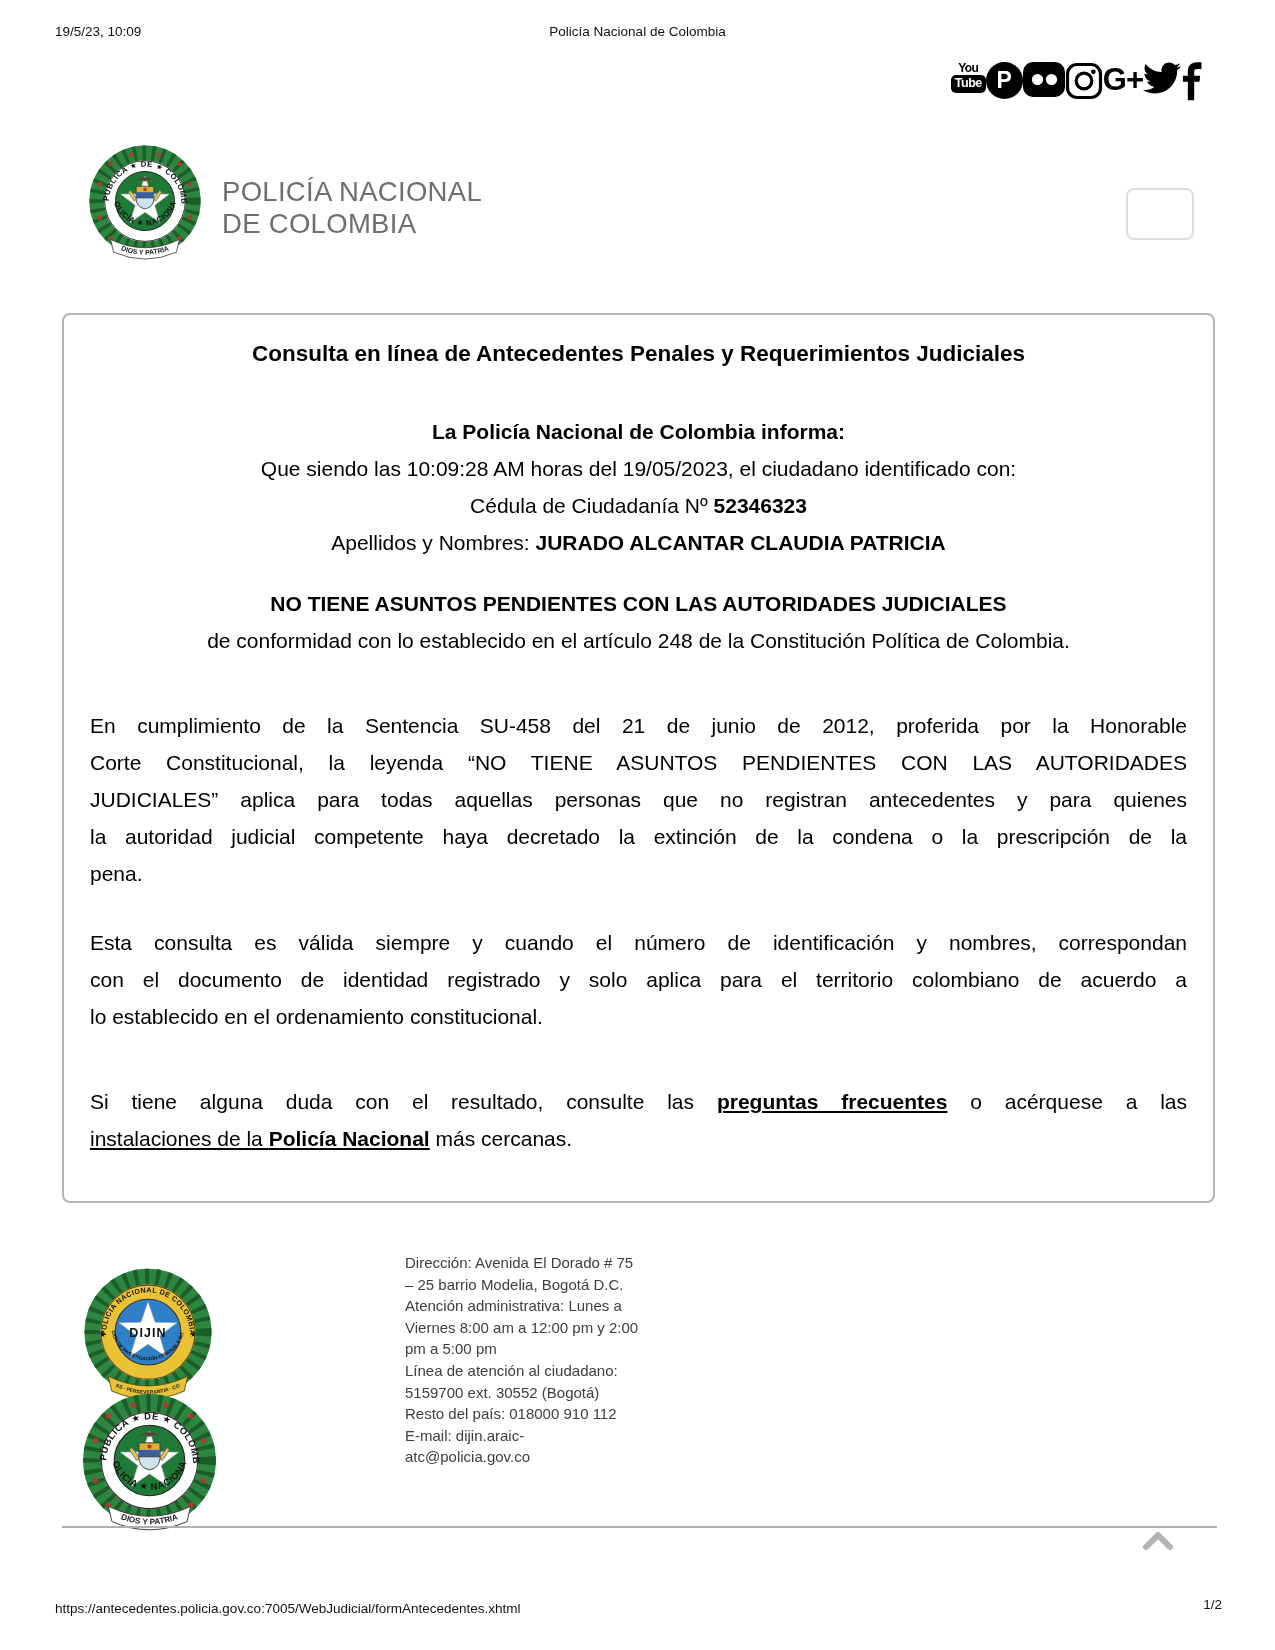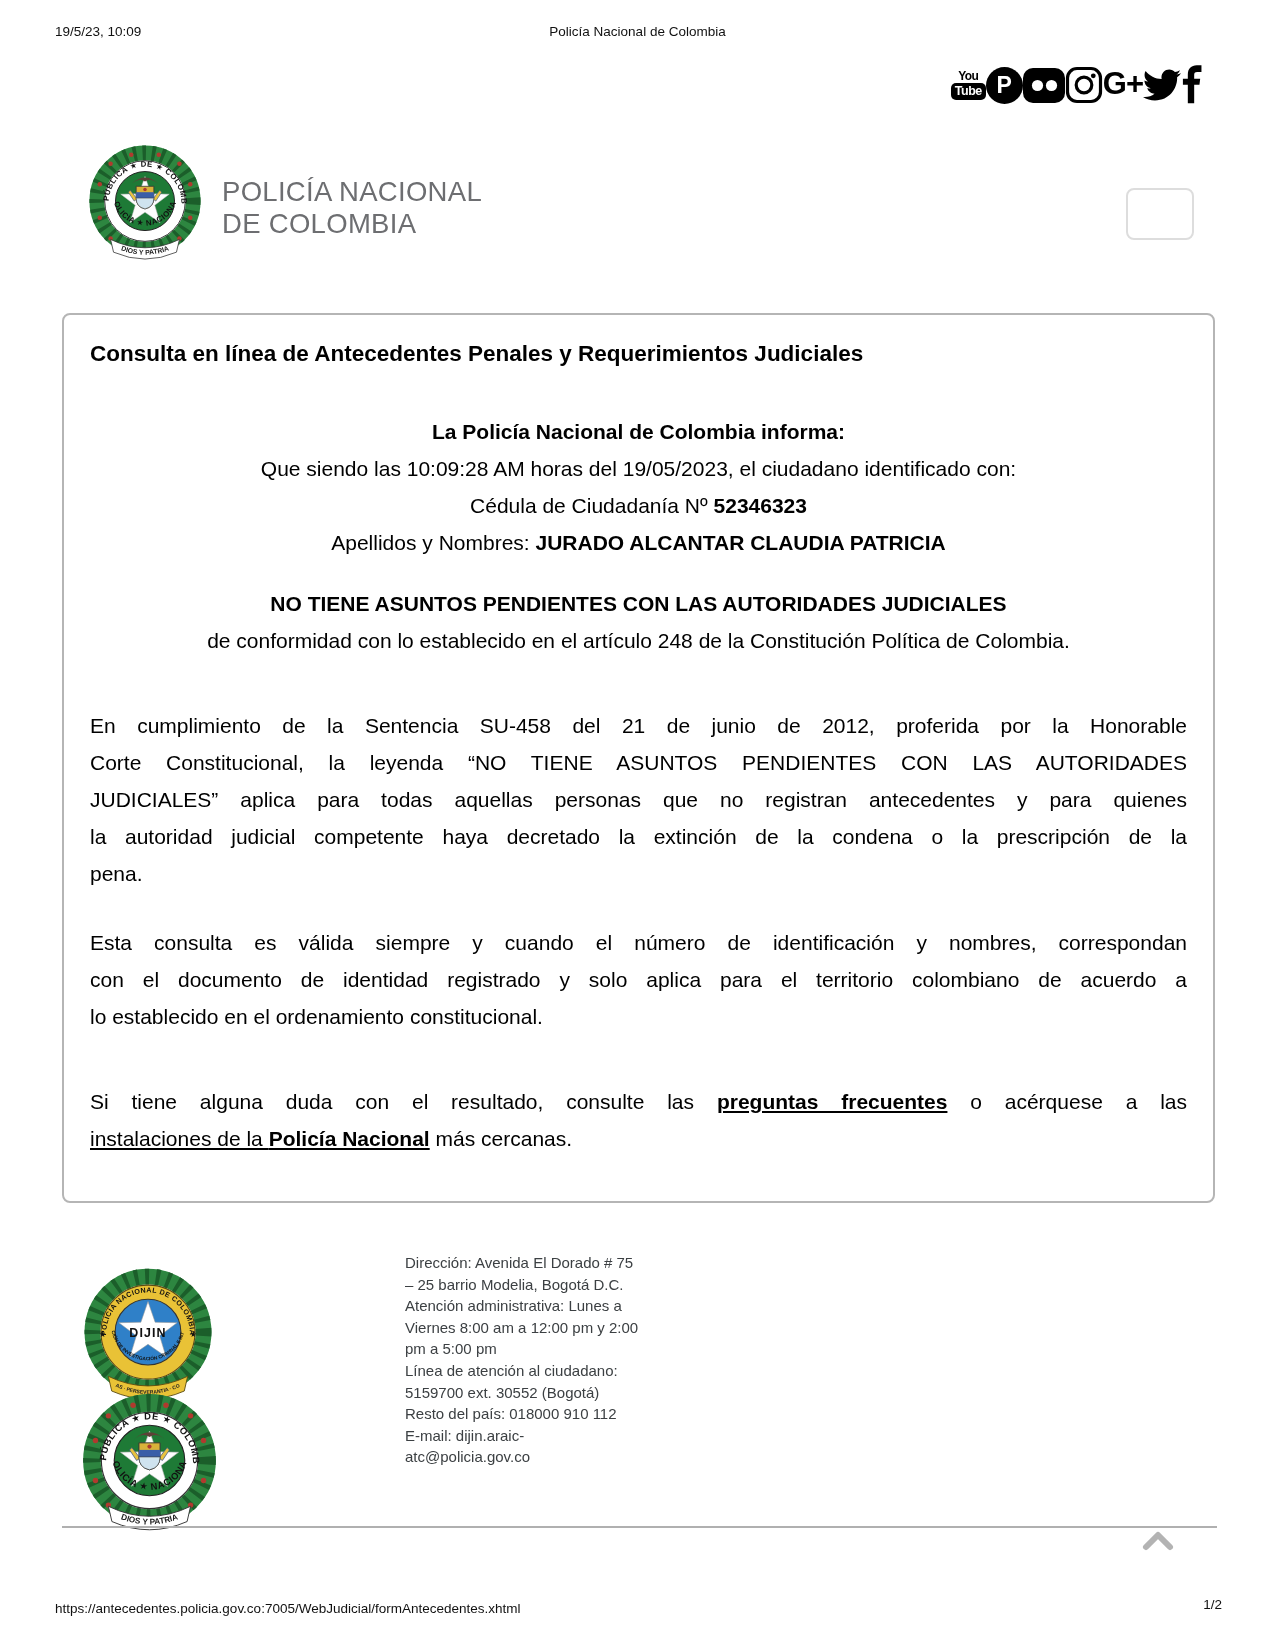--- a/index.html
+++ b/index.html
@@ -6,39 +6,39 @@
   .page{
     position:relative;width:1275px;height:1650px;background:#fff;overflow:hidden;
     font-family:"Liberation Sans","DejaVu Sans",sans-serif;color:#000;
   }
   
   .print-datetime{position:absolute;left:55px;top:24px;font-size:13.5px;color:#111;}
   .print-doc-title{position:absolute;left:0;right:0;top:24px;text-align:center;font-size:13.5px;color:#111;}
   .print-footer-url{position:absolute;left:55px;top:1601px;font-size:13.5px;color:#111;}
   .print-footer-page{position:absolute;right:53px;top:1597px;font-size:13.5px;color:#111;}
   
-  .social-row{position:absolute;top:62px;right:72px;display:flex;align-items:center;height:46px;}
+  .social-row{position:absolute;top:62px;right:72px;display:flex;height:46px;}
   .icon-youtube{display:flex;flex-direction:column;align-items:center;line-height:1;}
   .yt-top{font-size:12px;font-weight:700;color:#000;letter-spacing:-0.5px;}
   .yt-bottom{margin-top:1px;background:#000;color:#fff;font-size:12.5px;font-weight:700;
     padding:2px 4px 3px;border-radius:5px;letter-spacing:-0.5px;}
   .icon-pinterest{width:37px;height:37px;border-radius:50%;background:#000;color:#fff;
     display:flex;align-items:center;justify-content:center;font-size:23px;font-weight:700;}
   .icon-gplus{font-size:31px;font-weight:700;color:#000;letter-spacing:-1px;padding-bottom:2px;}
   .icon-svg{display:block;}
   
   .logo-main{position:absolute;left:86px;top:142px;width:118px;height:124px;}
   .brand-text{position:absolute;left:222px;top:176px;font-size:27.5px;line-height:32px;
     color:#6d6e71;letter-spacing:0.3px;}
   .placeholder-box{position:absolute;left:1126px;top:188px;width:64px;height:48px;
     border:2px solid #ddd;border-radius:8px;}
   
   .certificate{position:absolute;left:62px;top:313px;width:1153px;height:890px;
     box-sizing:border-box;border:2px solid #b5b5b5;border-radius:8px;padding:14px 26px 0;}
-  .cert-title{font-size:22.5px;font-weight:700;margin-top:12px;}
+  .cert-title{font-size:22.5px;font-weight:700;text-align:center;margin-top:12px;}
   .cert-informa{font-size:21px;font-weight:700;text-align:center;margin-top:46px;line-height:37px;}
   .cert-line{font-size:21px;text-align:center;line-height:37px;}
   .cert-status{font-size:21px;font-weight:700;text-align:center;line-height:37px;margin-top:24px;}
   .cert-par{margin-top:48px;}
   .cert-par.p2{margin-top:32px;}
   .cert-par.p3{margin-top:48px;}
   .jline{font-size:21px;line-height:37px;text-align:justify;text-align-last:justify;}
   .jline.last{text-align-last:left;}
   .lnk{text-decoration:underline;color:#000;}
   .bold{font-weight:700;}

